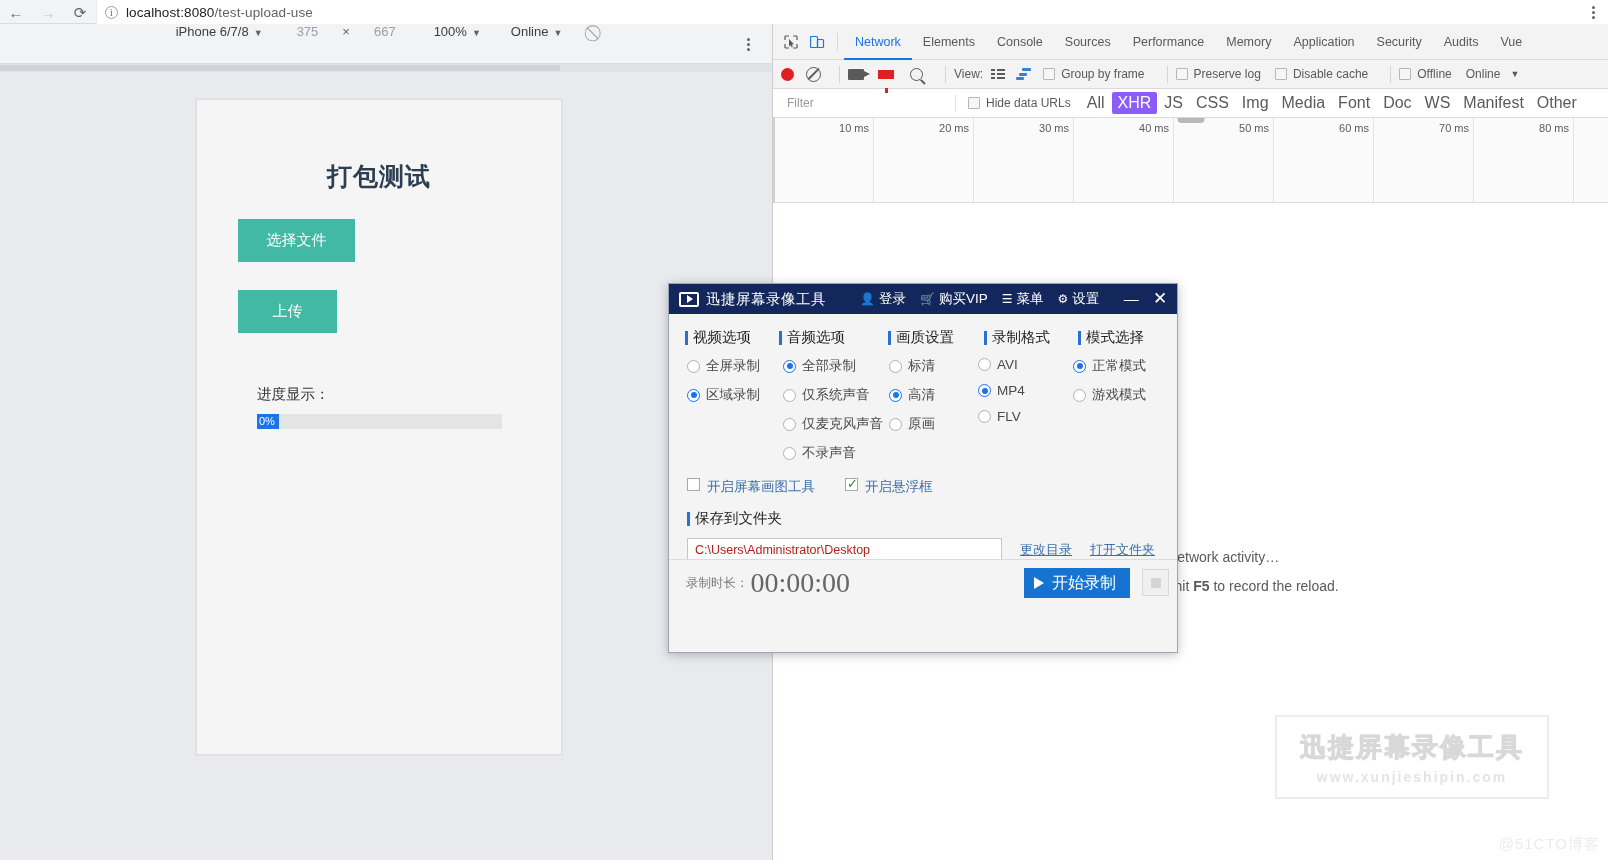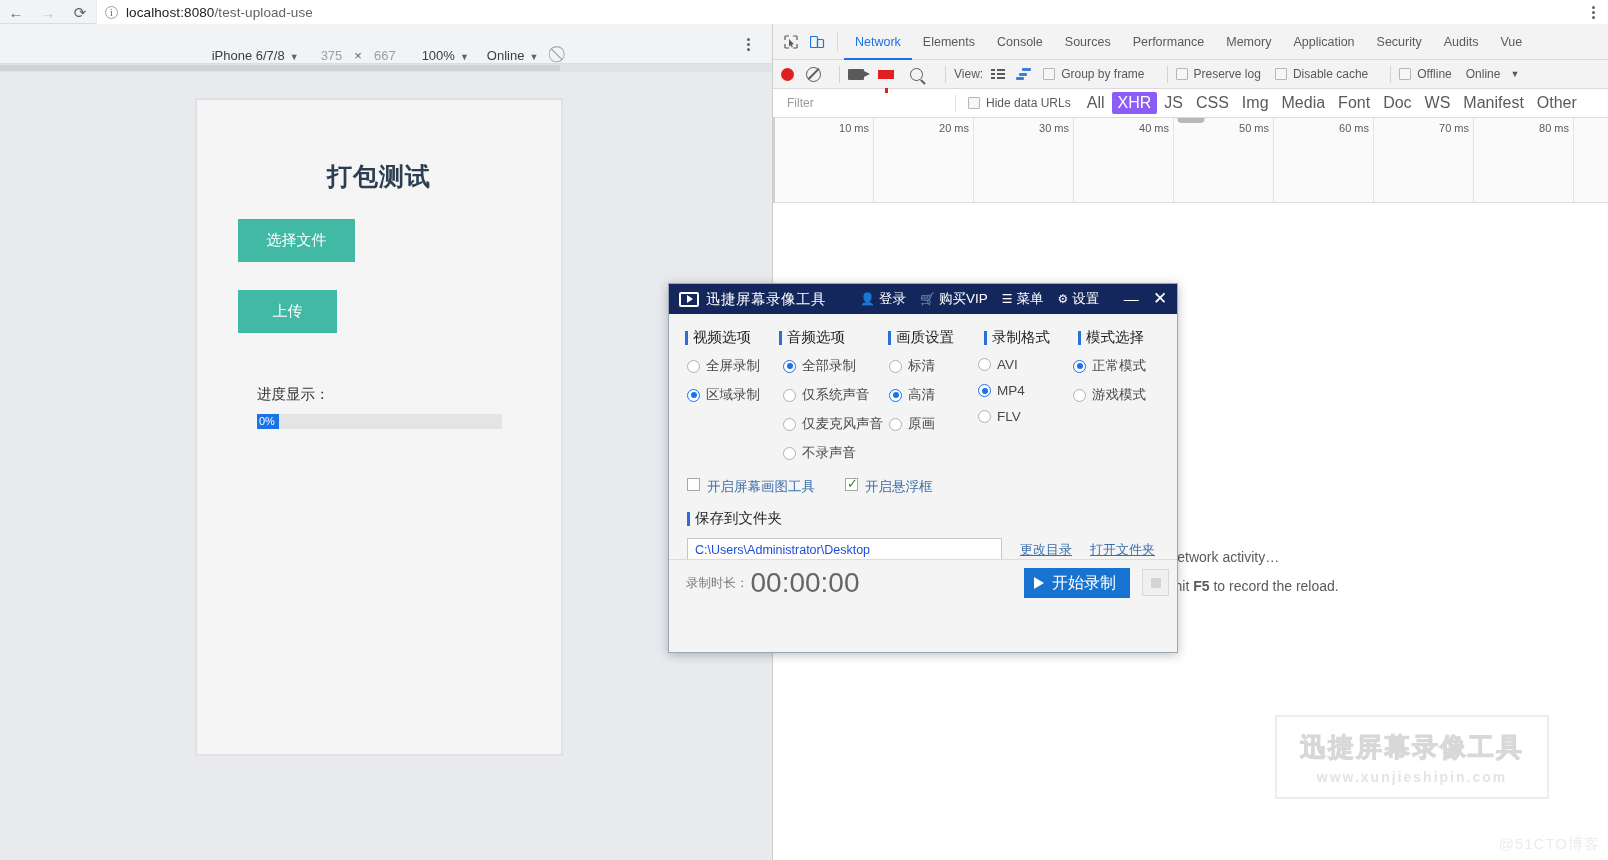--- a/index.html
+++ b/index.html
@@ -42,21 +42,21 @@
   .chrome-menu {
     position: absolute; right: 6px; top: 3px; width: 18px; height: 18px;
     display: flex; flex-direction: column; align-items: center; justify-content: center; gap: 2px;
   }
   .chrome-menu i { width: 3px; height: 3px; border-radius: 50%; background: #5f6368; display: block; }
 
   
   .device-bar {
     position: absolute; left: 0; top: 24px; width: 772px; height: 40px;
     background: #f1f3f4; border-bottom: 1px solid #dadce0;
-    display: flex; align-items: flex-end; justify-content: center; gap: 0;
+    display: flex; align-items: flex-start; justify-content: center; gap: 12px;
   }
   .device-bar .dv { font-size: 13px; color: #3c4043; display: flex; align-items: center; }
   .dv-sel { margin-right: 22px; }
   .caret { font-size: 9px; margin-left: 5px; color: #5f6368; position: relative; top: 1px; }
   .dim { color: #9aa0a6; font-size: 13px; }
   .dim-x { color: #5f6368; font-size: 13px; margin: 0 12px; }
   .dv-zoom { margin-left: 26px; margin-right: 18px; }
   .rotate-icon { margin-left: 22px; color: #9aa0a6; font-size: 16px; }
   .device-kebab {
     position: absolute; right: 16px; top: 12px; width: 16px; height: 16px;
@@ -252,31 +252,31 @@
   }
   .chkbox.on:after {
     content: "✓"; position: absolute; left: 1px; top: -3px; font-size: 13px; color: #2d8a2d;
   }
   .chk-label { font-size: 13.5px; color: #3d6fa8; margin-right: 30px; }
 
   .folder-head { padding-left: 18px; padding-top: 13px; }
   .folder-row { display: flex; align-items: center; padding-left: 18px; padding-top: 10px; }
   .folder-input {
     width: 315px; height: 23px; border: 1px solid #c6c6c6; background: #fff; font-size: 12.5px;
-    color: #1d4ed8; padding-left: 7px; outline: none;
+    color: #b91c1c; padding-left: 7px; outline: none;
     font-family: "Liberation Sans", sans-serif;
   }
   .folder-link { font-size: 13px; color: #3d6fa8; text-decoration: underline; margin-left: 18px; white-space: nowrap; }
 
   .rec-footer {
     position: absolute; left: 0; bottom: 0; width: 508px; height: 47px; background: #f4f4f4;
     border-top: 1px solid #dcdcdc; display: flex; align-items: center; padding-left: 17px;
   }
   .dur-label { font-size: 12.5px; color: #7a7a7a; margin-right: 2px; }
-  .dur-value { font-size: 28px; color: #666666; letter-spacing: 0px; font-family: Liberation Sans, sans-serif; }
+  .dur-value { font-size: 28px; color: #666666; letter-spacing: 0px; font-family: Liberation Serif, serif; }
   .start-btn {
     position: absolute; right: 47px; top: 8px; height: 30px; background: #1673d1; color: #ffffff;
     font-size: 16px; display: flex; align-items: center; padding: 0 14px 0 10px; cursor: pointer;
   }
   .start-btn .play {
     border-left: 10px solid #ffffff; border-top: 6px solid transparent; border-bottom: 6px solid transparent;
     margin-right: 8px;
   }
   .stop-btn {
     position: absolute; right: 8px; top: 9px; width: 27px; height: 27px; background: #f0f0f0;

